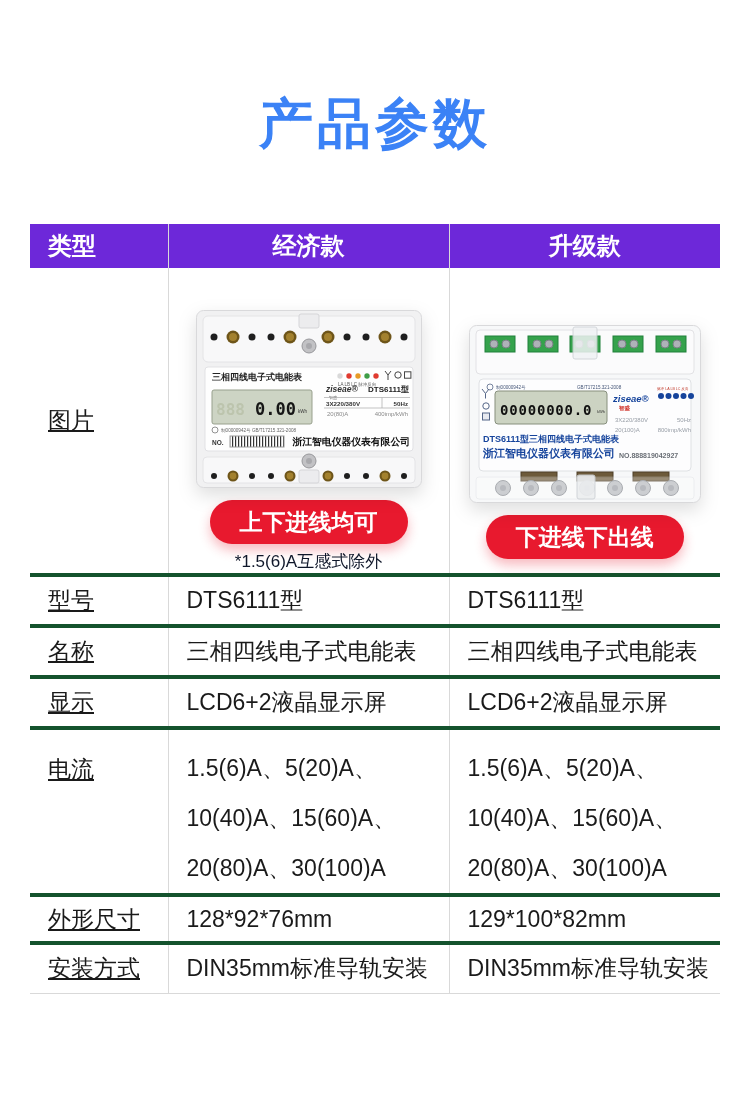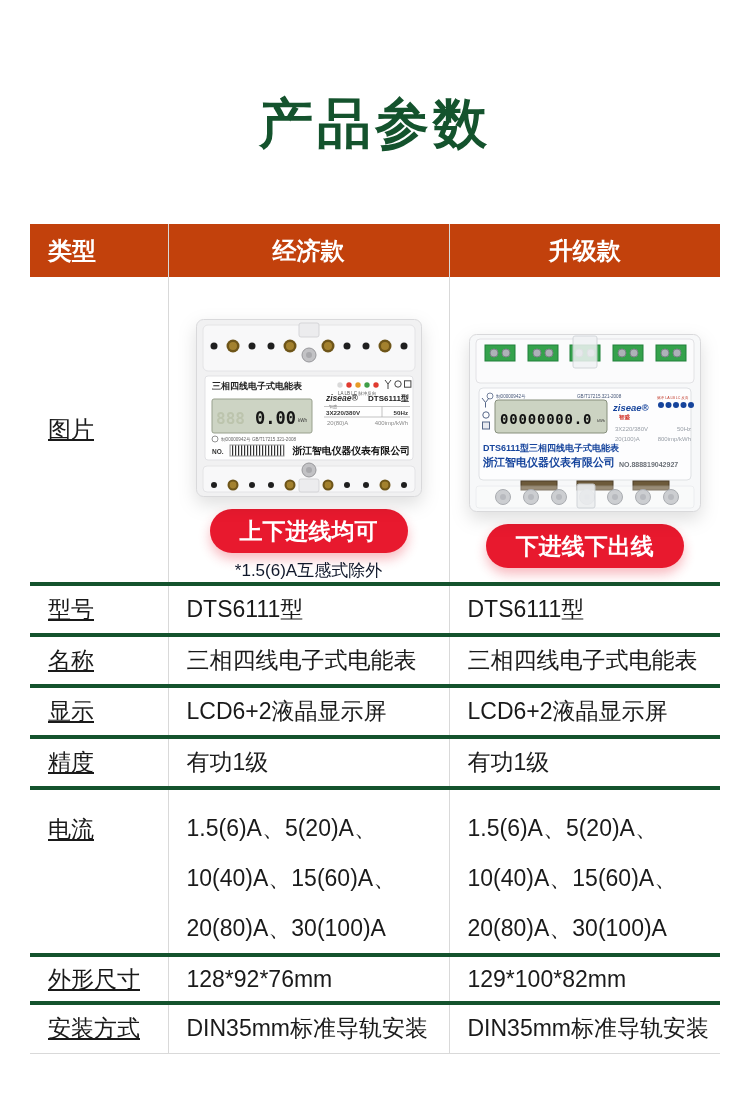--- a/index.html
+++ b/index.html
@@ -3,30 +3,30 @@
 <meta charset="utf-8">
 <style>
   * { box-sizing: border-box; }
   html,body { margin:0; padding:0; }
   body {
     width:750px; height:1120px; overflow:hidden; background:#ffffff;
     font-family:"Liberation Sans","DejaVu Sans",sans-serif; color:#1a1a1a;
   }
   .page-title {
     margin:88px 0 0; text-align:center;
-    font-size:54px; line-height:1.3; font-weight:900; letter-spacing:4px; color:#14532d;
+    font-size:54px; line-height:1.3; font-weight:900; letter-spacing:4px; color:#3b82f6;
   }
   table.spec-table {
     width:690px; margin:66px auto 0;
     border-collapse:collapse; table-layout:fixed;
   }
   col.c1{width:138px} col.c2{width:281px} col.c3{width:271px}
   th, td { padding:0; margin:0; }
   thead th {
-    background:#c2410c; color:#fff; height:53px;
+    background:#6d28d9; color:#fff; height:44px;
     font-size:24px; font-weight:700; text-align:center;
   }
   thead th.type-col { text-align:left; padding-left:18px; }
   th + th, td + td { border-left:1px solid #d9d9d9; }
   tbody td { border-top:4px solid #14532d; font-size:23px; vertical-align:middle; }
   tbody tr.image-row td { border-top:none; }
   tbody tr:last-child td { border-bottom:1px solid #d9d9d9; }
   td.rowlabel { padding-left:18px; white-space:nowrap;text-decoration:underline; }
   td.value { padding-left:18px; white-space:nowrap; }
   tr.r-single td { height:51px; }
@@ -269,25 +269,20 @@
     <tr class="r-single">
       <td class="rowlabel">名称</td>
       <td class="value">三相四线电子式电能表</td>
       <td class="value">三相四线电子式电能表</td>
     </tr>
     <tr class="r-single">
       <td class="rowlabel">显示</td>
       <td class="value">LCD6+2液晶显示屏</td>
       <td class="value">LCD6+2液晶显示屏</td>
     </tr>
-    <tr class="r-single">
-      <td class="rowlabel">精度</td>
-      <td class="value">有功1级</td>
-      <td class="value">有功1级</td>
-    </tr>
     <tr class="current-row">
       <td class="rowlabel">电流</td>
       <td class="value">
         <div class="cur-line">1.5(6)A、5(20)A、</div>
         <div class="cur-line">10(40)A、15(60)A、</div>
         <div class="cur-line">20(80)A、30(100)A</div>
       </td>
       <td class="value">
         <div class="cur-line">1.5(6)A、5(20)A、</div>
         <div class="cur-line">10(40)A、15(60)A、</div>

